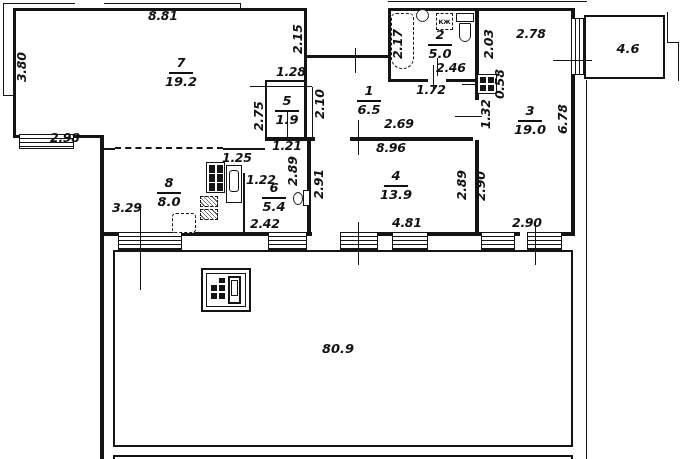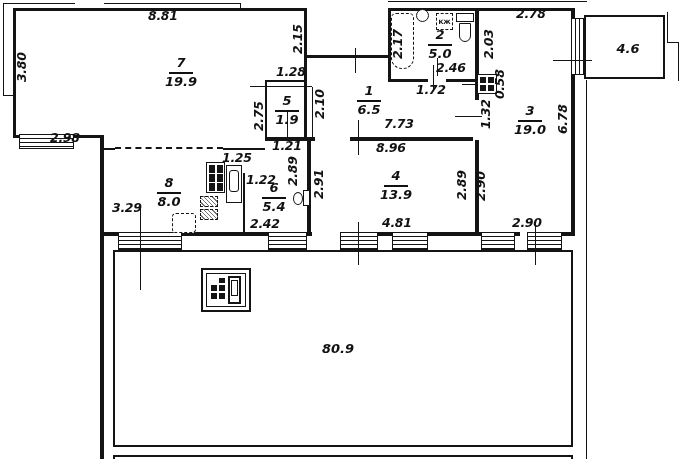--- a/index.html
+++ b/index.html
@@ -142,21 +142,21 @@
     <div style="left:28px;top:10px;width:7px;height:16px;border:1px solid #141414"></div>
     <i class="w" style="left:8px;top:15px;width:6px;height:6px"></i>
     <i class="w" style="left:16px;top:15px;width:6px;height:6px"></i>
     <i class="w" style="left:8px;top:23px;width:6px;height:6px"></i>
     <i class="w" style="left:16px;top:23px;width:6px;height:6px"></i>
     <i class="w" style="left:16px;top:8px;width:6px;height:5px"></i>
   </div>
 
   <div class="room" style="left:161px;top:56px">
     <span class="num">7</span>
-    <div class="area">19.9</div>
+    <div class="area">19.2</div>
   </div>
   <div class="room" style="left:349px;top:84px">
     <span class="num">1</span>
     <div class="area">6.5</div>
   </div>
   <div class="room" style="left:420px;top:28px">
     <span class="num">2</span>
     <div class="area">5.0</div>
   </div>
   <div class="room" style="left:267px;top:94px">
@@ -188,25 +188,25 @@
 
   <span class="dim" style="left:148px;top:10px">8.81</span>
   <span class="dim" style="left:50px;top:132px">2.98</span>
   <span class="dim" style="left:112px;top:202px">3.29</span>
   <span class="dim" style="left:222px;top:152px">1.25</span>
   <span class="dim" style="left:246px;top:174px">1.22</span>
   <span class="dim" style="left:276px;top:66px">1.28</span>
   <span class="dim" style="left:272px;top:140px">1.21</span>
   <span class="dim" style="left:436px;top:62px">2.46</span>
   <span class="dim" style="left:416px;top:84px">1.72</span>
-  <span class="dim" style="left:516px;top:8px">2.78</span>
-  <span class="dim" style="left:384px;top:118px">7.73</span>
+  <span class="dim" style="left:516px;top:28px">2.78</span>
+  <span class="dim" style="left:384px;top:118px">2.69</span>
   <span class="dim" style="left:376px;top:142px">8.96</span>
   <span class="dim" style="left:250px;top:218px">2.42</span>
-  <span class="dim" style="left:382px;top:217px">4.81</span>
+  <span class="dim" style="left:392px;top:217px">4.81</span>
   <span class="dim" style="left:512px;top:217px">2.90</span>
 
   <span class="dim v" style="left:2px;top:61px">3.80</span>
   <span class="dim v" style="left:278px;top:33px">2.15</span>
   <span class="dim v" style="left:300px;top:98px">2.10</span>
   <span class="dim v" style="left:239px;top:110px">2.75</span>
   <span class="dim v" style="left:378px;top:38px">2.17</span>
   <span class="dim v" style="left:469px;top:38px">2.03</span>
   <span class="dim v" style="left:480px;top:78px">0.58</span>
   <span class="dim v" style="left:466px;top:108px">1.32</span>

